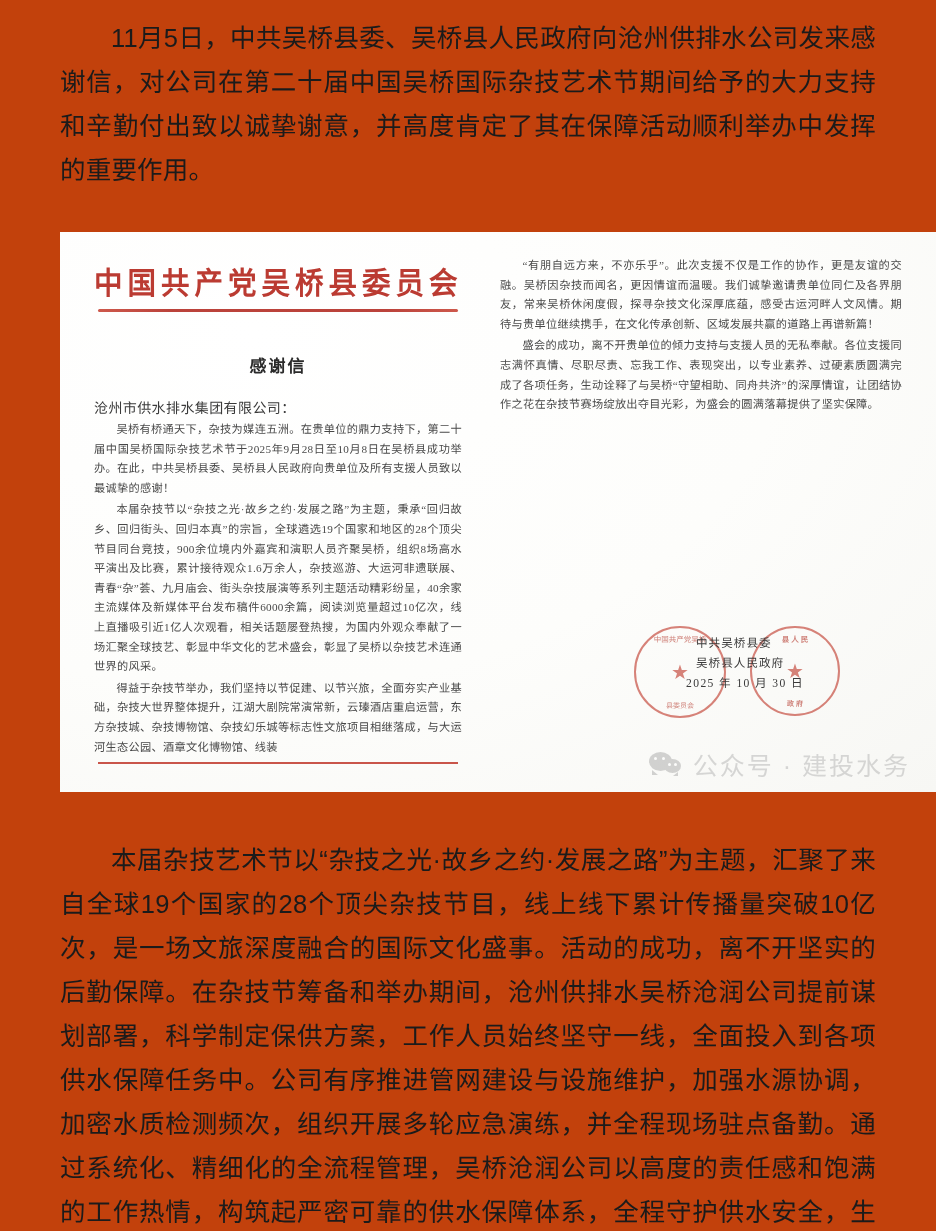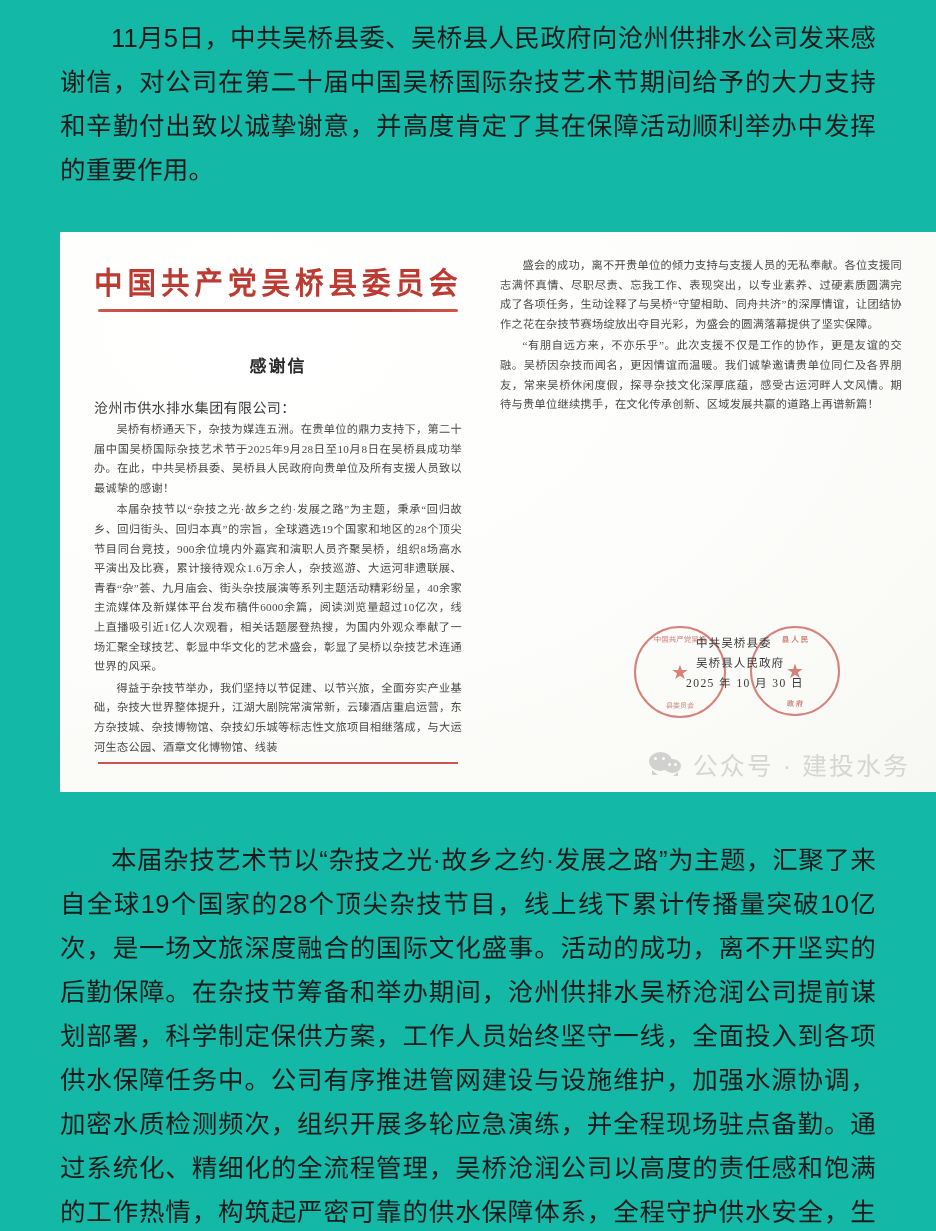--- a/index.html
+++ b/index.html
@@ -13,21 +13,21 @@
     height: 1231px;
     overflow: hidden;
     font-family: "Liberation Sans", "DejaVu Sans", sans-serif;
     color: #1a1a1a;
   }
 
   .page {
     position: relative;
     width: 936px;
     height: 1231px;
-    background: #14b8a6;
+    background: #c2410c;
     box-sizing: border-box;
     padding: 0 60px;
   }
 
   
   .article-para {
     font-size: 25.5px;
     line-height: 44px;
     letter-spacing: 0.2px;
     color: #1b1b1b;
@@ -257,22 +257,22 @@
         <div class="letter-salutation">沧州市供水排水集团有限公司：</div>
 
         <div class="letter-body">吴桥有桥通天下，杂技为媒连五洲。在贵单位的鼎力支持下，第二十届中国吴桥国际杂技艺术节于2025年9月28日至10月8日在吴桥县成功举办。在此，中共吴桥县委、吴桥县人民政府向贵单位及所有支援人员致以最诚挚的感谢！</div>
         <div class="letter-body">本届杂技节以“杂技之光·故乡之约·发展之路”为主题，秉承“回归故乡、回归街头、回归本真”的宗旨，全球遴选19个国家和地区的28个顶尖节目同台竞技，900余位境内外嘉宾和演职人员齐聚吴桥，组织8场高水平演出及比赛，累计接待观众1.6万余人，杂技巡游、大运河非遗联展、青春“杂”荟、九月庙会、街头杂技展演等系列主题活动精彩纷呈，40余家主流媒体及新媒体平台发布稿件6000余篇，阅读浏览量超过10亿次，线上直播吸引近1亿人次观看，相关话题屡登热搜，为国内外观众奉献了一场汇聚全球技艺、彰显中华文化的艺术盛会，彰显了吴桥以杂技艺术连通世界的风采。</div>
         <div class="letter-body">得益于杂技节举办，我们坚持以节促建、以节兴旅，全面夯实产业基础，杂技大世界整体提升，江湖大剧院常演常新，云瑧酒店重启运营，东方杂技城、杂技博物馆、杂技幻乐城等标志性文旅项目相继落成，与大运河生态公园、酒章文化博物馆、线装</div>
 
         <div class="letter-footer-rule"></div>
       </div>
 
       <div class="letter-col right">
+        <div class="letter-body">“有朋自远方来，不亦乐乎”。此次支援不仅是工作的协作，更是友谊的交融。吴桥因杂技而闻名，更因情谊而温暖。我们诚挚邀请贵单位同仁及各界朋友，常来吴桥休闲度假，探寻杂技文化深厚底蕴，感受古运河畔人文风情。期待与贵单位继续携手，在文化传承创新、区域发展共赢的道路上再谱新篇！</div>
         <div class="letter-body">盛会的成功，离不开贵单位的倾力支持与支援人员的无私奉献。各位支援同志满怀真情、尽职尽责、忘我工作、表现突出，以专业素养、过硬素质圆满完成了各项任务，生动诠释了与吴桥“守望相助、同舟共济”的深厚情谊，让团结协作之花在杂技节赛场绽放出夺目光彩，为盛会的圆满落幕提供了坚实保障。</div>
-        <div class="letter-body">“有朋自远方来，不亦乐乎”。此次支援不仅是工作的协作，更是友谊的交融。吴桥因杂技而闻名，更因情谊而温暖。我们诚挚邀请贵单位同仁及各界朋友，常来吴桥休闲度假，探寻杂技文化深厚底蕴，感受古运河畔人文风情。期待与贵单位继续携手，在文化传承创新、区域发展共赢的道路上再谱新篇！</div>
 
         <div class="seal seal-a">
           <div class="seal-arc">中国共产党吴桥</div>
           <div class="seal-star">★</div>
           <div class="seal-bottom">县委员会</div>
         </div>
 
         <div class="seal seal-b">
           <div class="seal-arc">县 人 民</div>
           <div class="seal-star">★</div>

